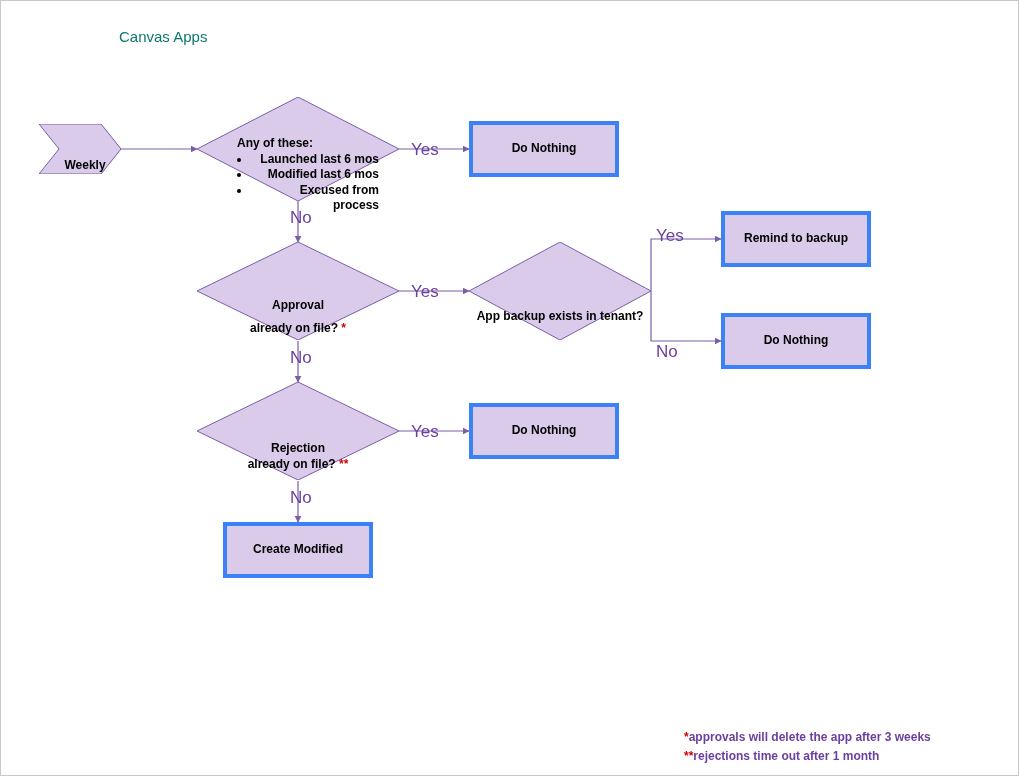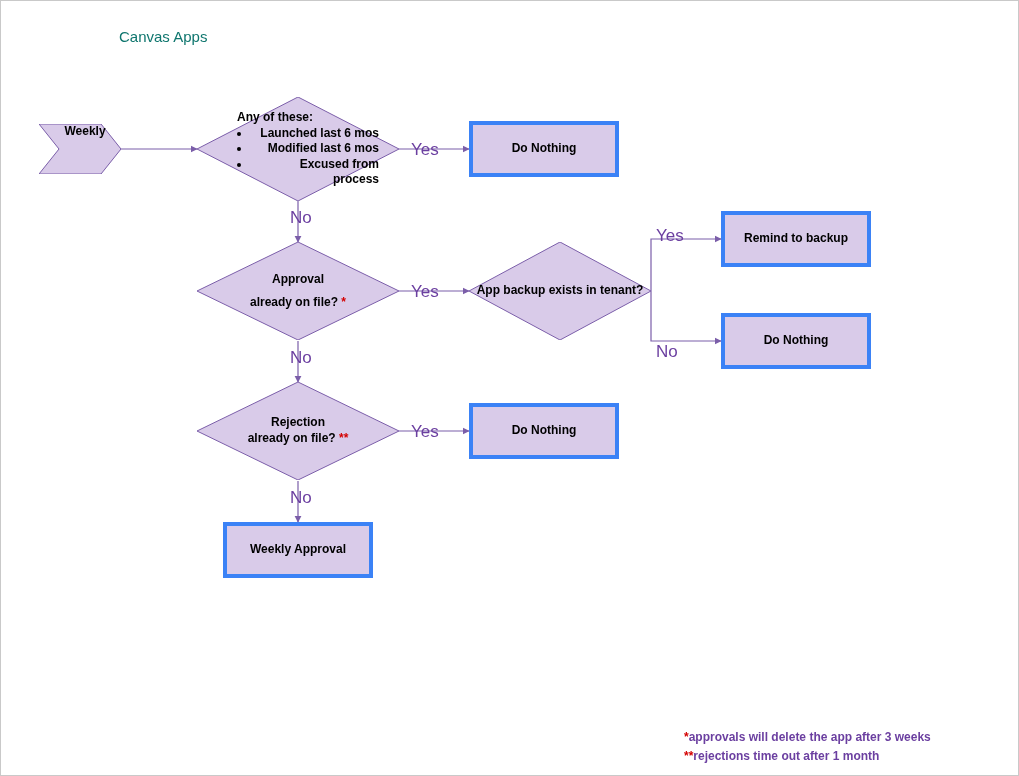--- a/index.html
+++ b/index.html
@@ -18,39 +18,40 @@
   }
   .shape-text {
     font-size: 12px;
     font-weight: bold;
     color: #000;
     text-align: center;
     line-height: 1.3;
   }
   .weekly-chevron {
     position:absolute;
-    display:flex; align-items:flex-start; justify-content:center;
+    display:flex; align-items:flex-end; justify-content:center;
   }
   .rect {
     position:absolute;
     background:#d9cbe9;
     border:4px solid #3b82f6;
     display:flex; align-items:center; justify-content:center;
     box-sizing:border-box;
   }
   .diamond-wrap {
     position:absolute;
   }
   .diamond-svg { position:absolute; left:0; top:0; }
   .diamond-label {
     position:absolute;
     display:flex; align-items:center; justify-content:center;
     text-align:center;
     font-size:12px; font-weight:bold; color:#000;
     line-height:1.3;
+    margin-top:26px;
   }
   .edge-label {
     position:absolute;
     font-size:17px;
     color:#6b3fa0;
   }
   .footnote {
     position:absolute;
     font-size:12px;
     color:#6b3fa0;
@@ -170,21 +171,21 @@
     </div>
   </div>
   <div class="edge-label" style="left:410px; top:421px;">Yes</div>
   <div class="edge-label" style="left:289px; top:487px;">No</div>
 
   <div class="rect" style="left:468px; top:402px; width:150px; height:56px;">
     <div class="shape-text">Do Nothing</div>
   </div>
 
   <div class="rect" style="left:222px; top:521px; width:150px; height:56px;">
-    <div class="shape-text">Weekly Approval</div>
+    <div class="shape-text">Create Modified</div>
   </div>
 
   <div class="footnote" style="left:683px; top:729px;">
     <span class="red">*</span><span>approvals will delete the app after 3 weeks</span>
   </div>
   <div class="footnote" style="left:683px; top:748px;">
     <span class="red">**</span><span>rejections time out after 1 month</span>
   </div>
 
 </div>

